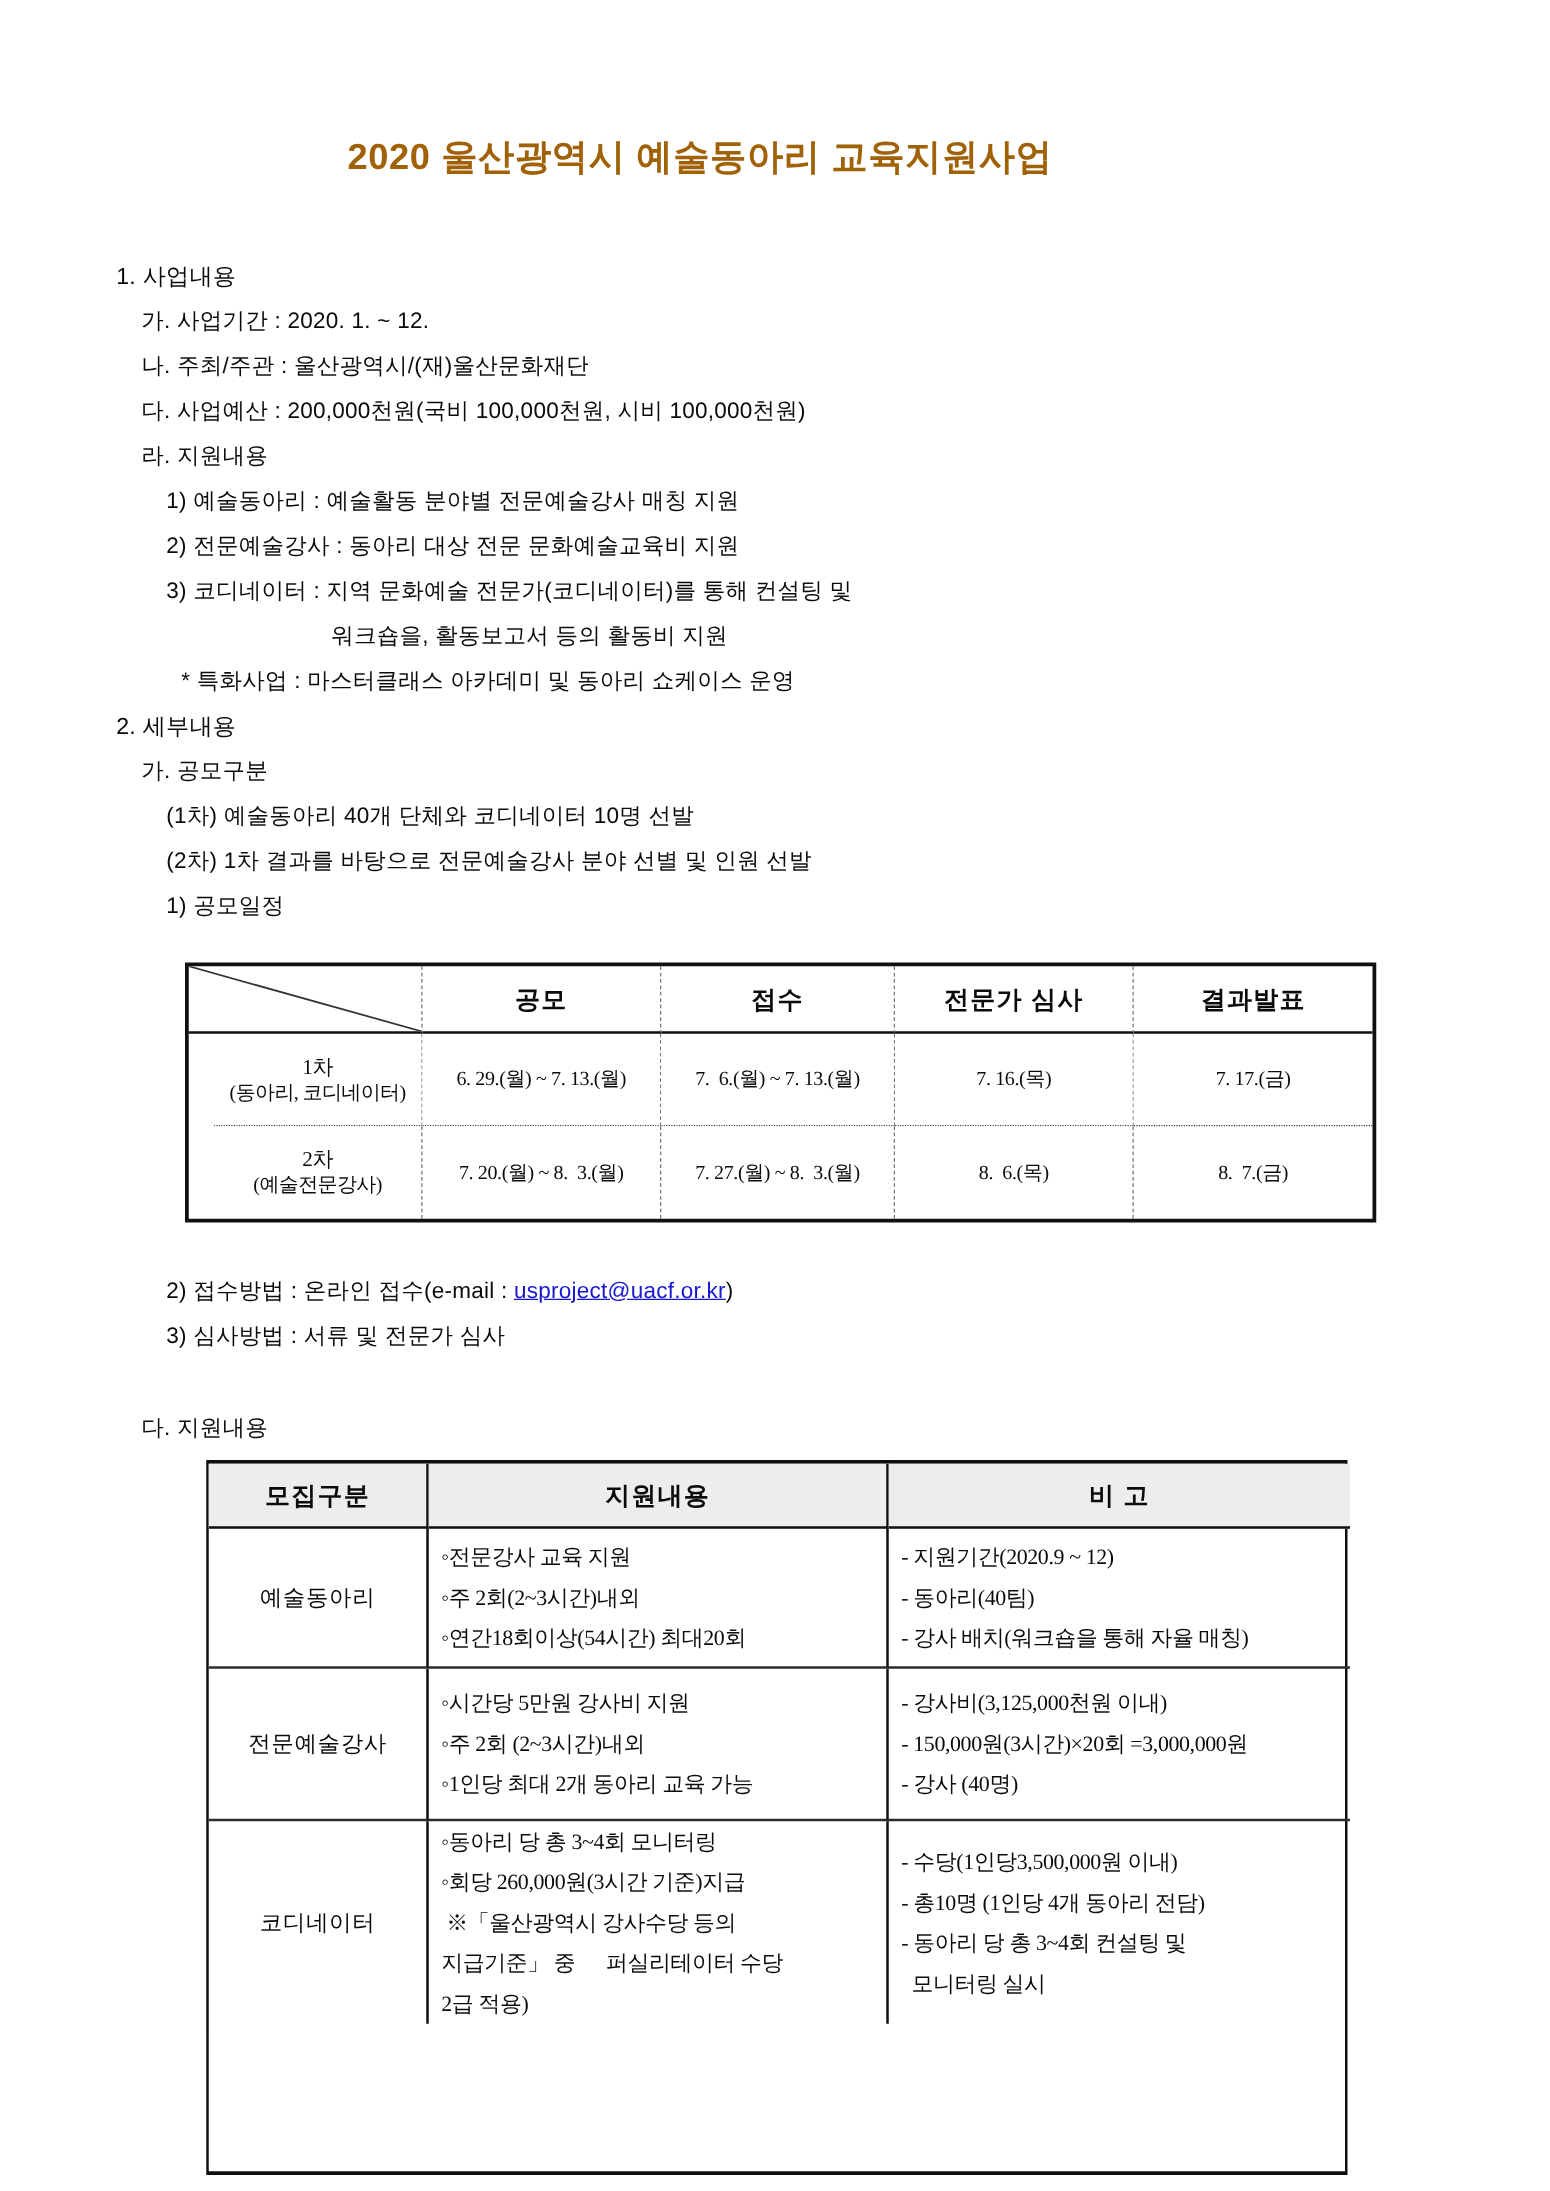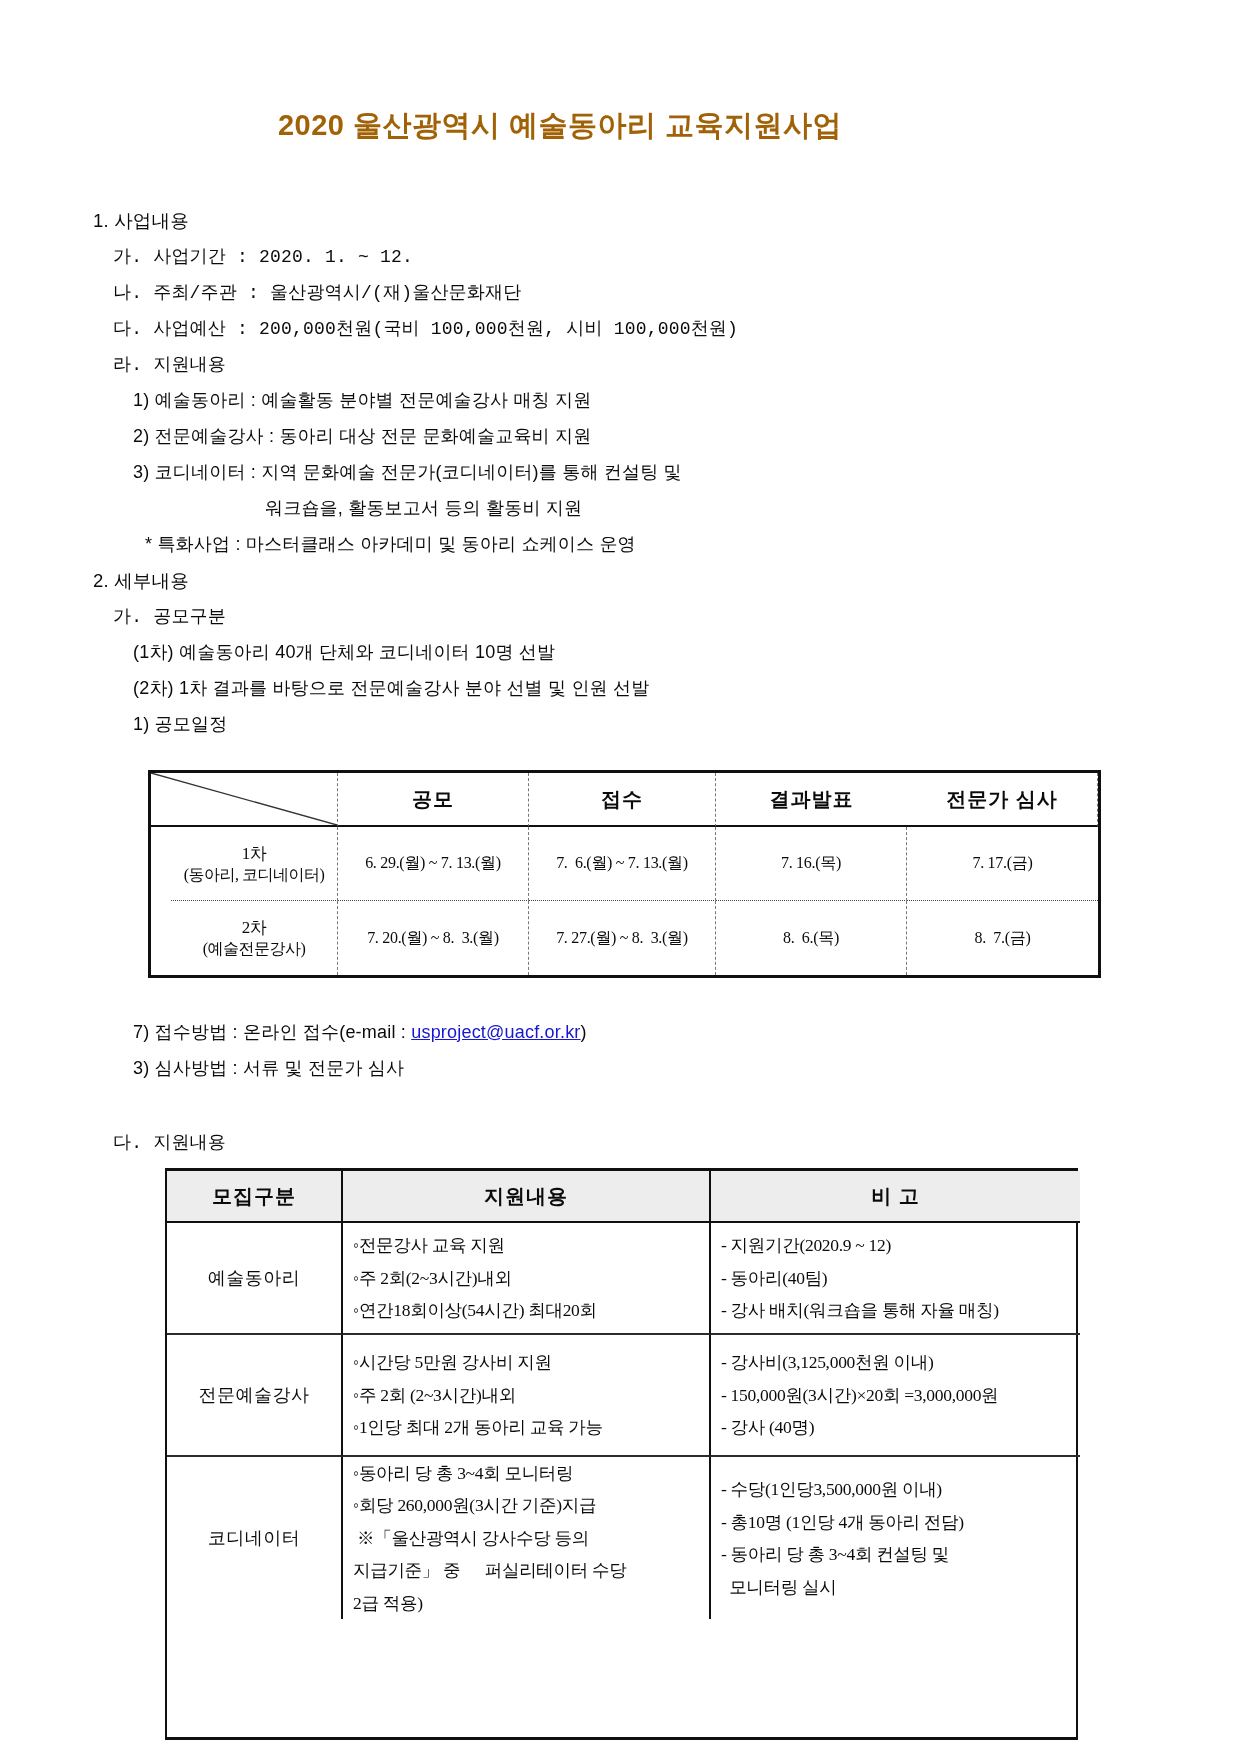--- a/index.html
+++ b/index.html
@@ -21,21 +21,21 @@
   }
   
   .lines{position:absolute;left:80px;top:174px;width:1080px;margin-top:28px;}
   .lines2{position:absolute;left:80px;top:1014px;width:1080px;}
   .lines3{position:absolute;left:80px;top:1124px;width:1080px;}
   .ln{
     height:36px;display:flex;align-items:center;
     font-size:18px;letter-spacing:.2px;white-space:pre;
   }
   .lvl-1{padding-left:13px;font-size:18.5px;}
-  .lvl-ga{padding-left:33px;font-family:Liberation Mono, monospace;}
+  .lvl-ga{padding-left:33px;}
   .lvl-num{padding-left:53px;}
   .lvl-star{padding-left:65px;}
   .lvl-cont{padding-left:185px;}
   a.email{ text-decoration:underline; }
   
   .t1{
     position:absolute;left:148px;top:770px;
     width:953px;height:208px;
     border:3px solid #101010;box-sizing:border-box;
     display:grid;
@@ -115,22 +115,22 @@
   </div>
 
   <div class="t1">
     <div class="c hrow">
       <svg class="diag" viewBox="0 0 100 100" preserveAspectRatio="none" aria-hidden="true">
         <line x1="0" y1="0" x2="100" y2="100" stroke="#333" stroke-width="1.4" vector-effect="non-scaling-stroke"></line>
       </svg>
     </div>
     <div class="c hrow hcell">공모</div>
     <div class="c hrow hcell">접수</div>
+    <div class="c hrow hcell">전문가 심사</div>
     <div class="c hrow hcell last">결과발표</div>
-    <div class="c hrow hcell">전문가 심사</div>
 
     <div class="c r1 rowlabel">
       <span>1차</span>
       <span class="sub">(동아리, 코디네이터)</span>
     </div>
     <div class="c r1 date">6. 29.(월) ~ 7. 13.(월)</div>
     <div class="c r1 date">7.  6.(월) ~ 7. 13.(월)</div>
     <div class="c r1 date">7. 16.(목)</div>
     <div class="c r1 date last">7. 17.(금)</div>
 
@@ -139,21 +139,21 @@
       <span class="sub">(예술전문강사)</span>
     </div>
     <div class="c date">7. 20.(월) ~ 8.  3.(월)</div>
     <div class="c date">7. 27.(월) ~ 8.  3.(월)</div>
     <div class="c date">8.  6.(목)</div>
     <div class="c date last">8.  7.(금)</div>
   </div>
 
   <div class="lines2">
     <div class="ln lvl-num">
-      <span>7) 접수방법 : 온라인 접수(e-mail : </span><a class="email" href="#" style="color:#1717cf">usproject@uacf.or.kr</a><span>)</span>
+      <span>2) 접수방법 : 온라인 접수(e-mail : </span><a class="email" href="#" style="color:#1717cf">usproject@uacf.or.kr</a><span>)</span>
     </div>
     <div class="ln lvl-num">3) 심사방법 : 서류 및 전문가 심사</div>
   </div>
 
   <div class="lines3">
     <div class="ln lvl-ga">다. 지원내용</div>
   </div>
 
   <div class="t2">
     <div class="c hcell" style="background:#ededed">모집구분</div>

